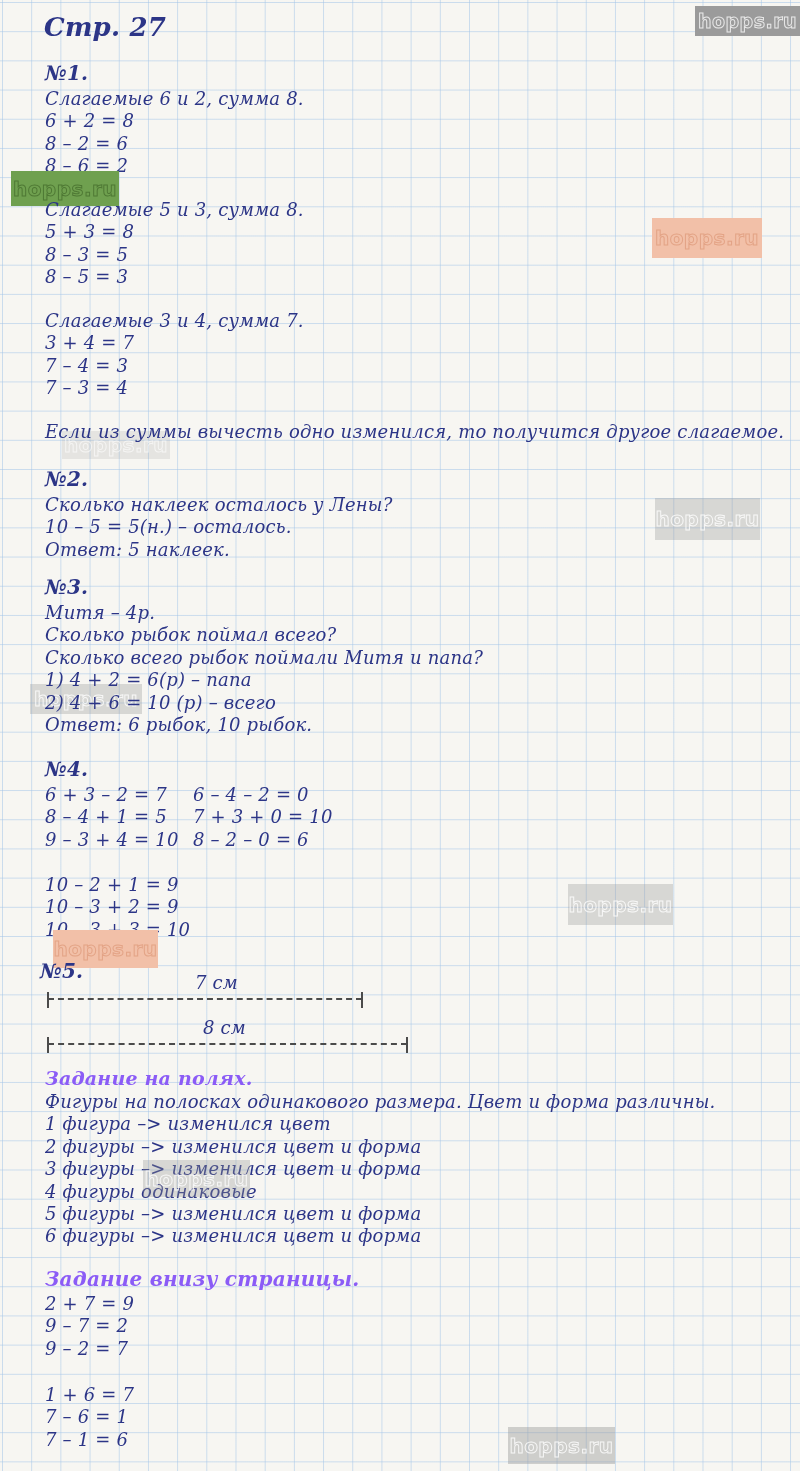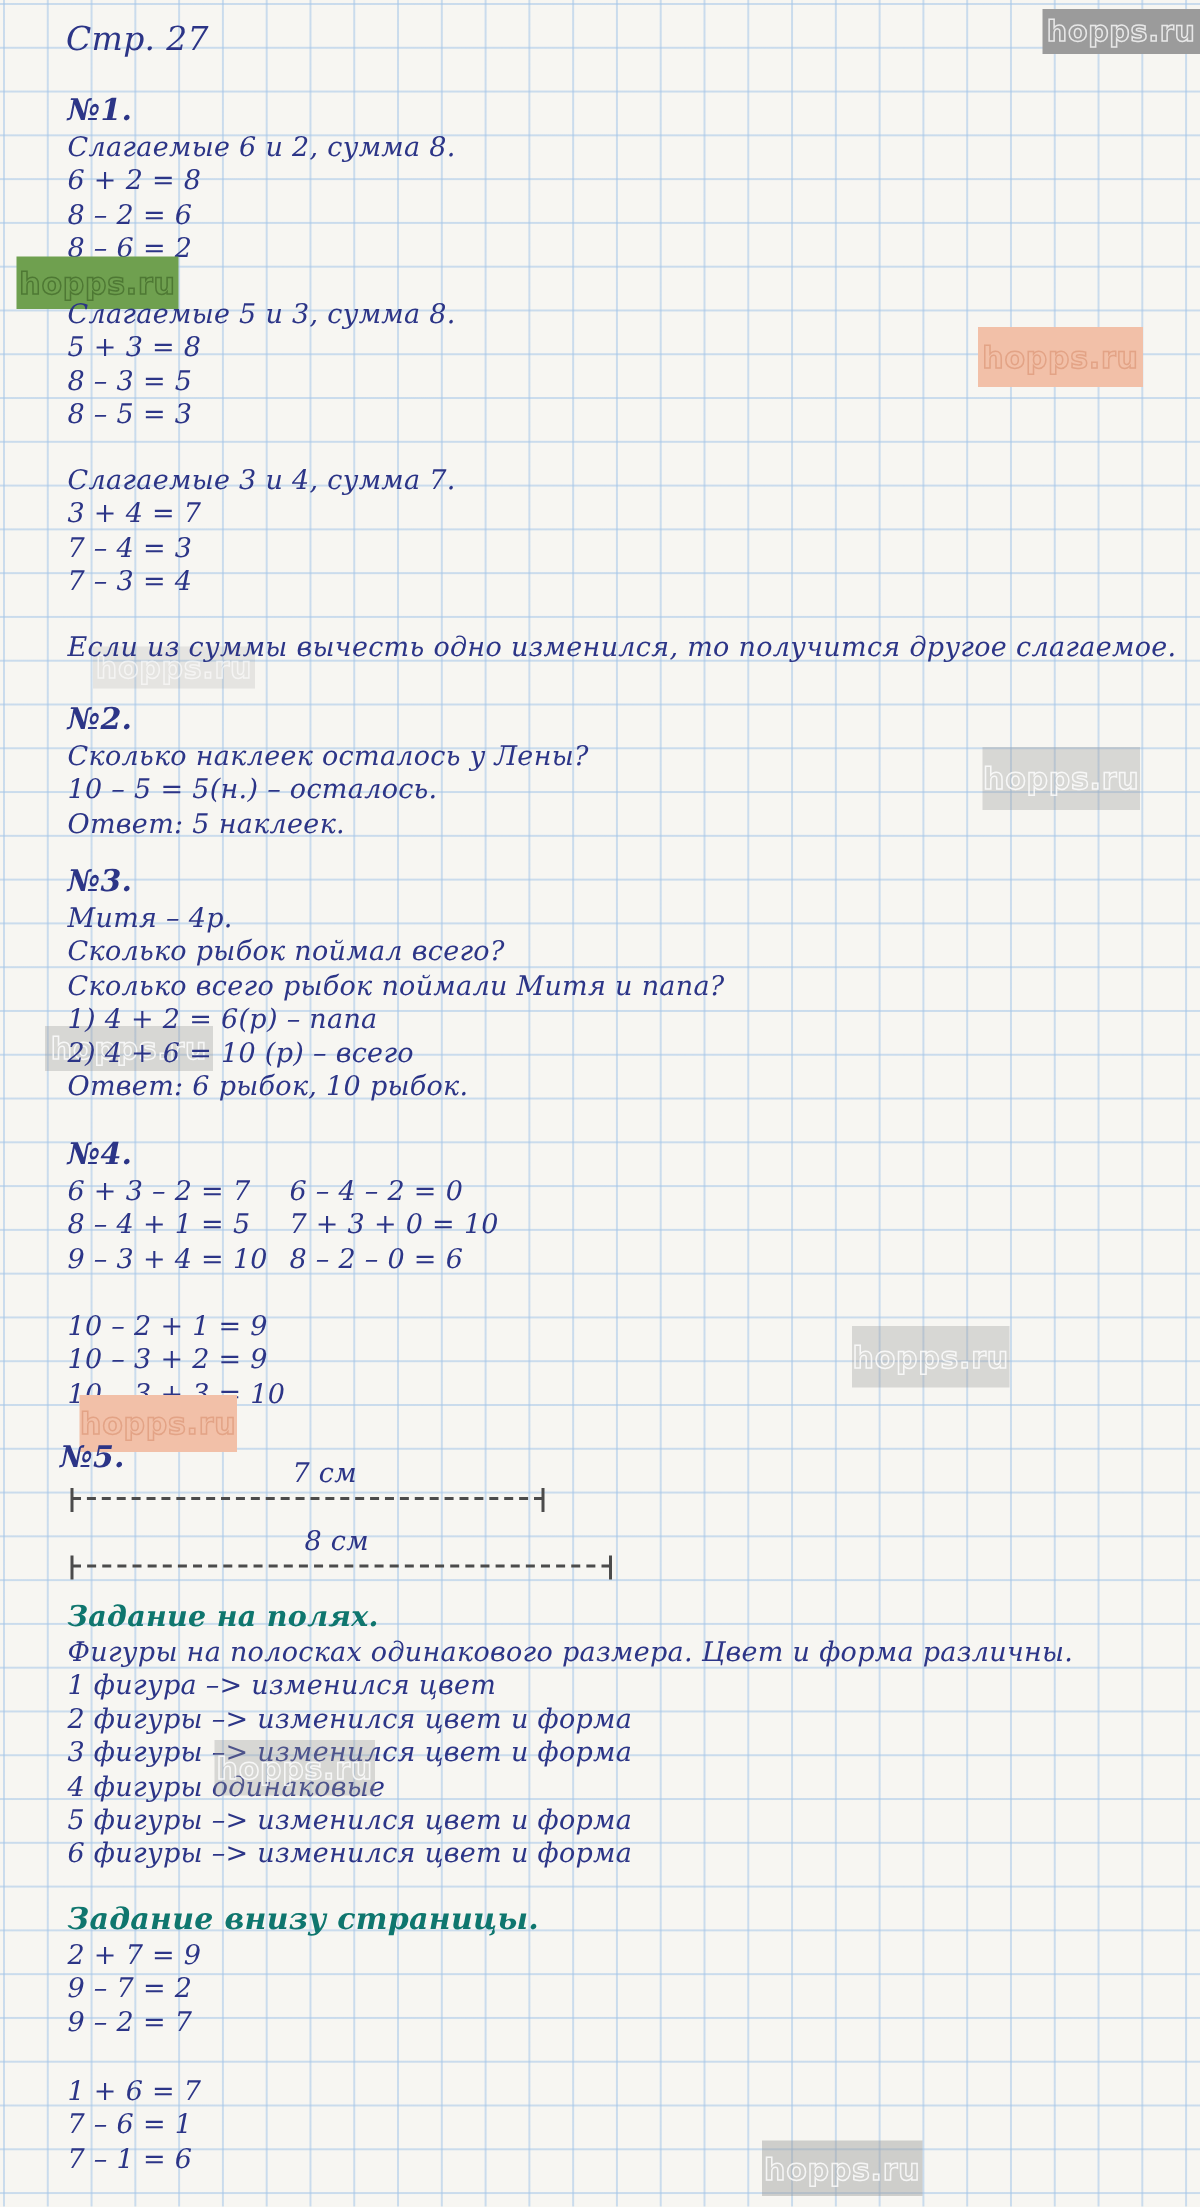--- a/index.html
+++ b/index.html
@@ -8,24 +8,24 @@
     background-color:#f7f6f2;
     background-image:
       linear-gradient(to right, rgba(165,198,232,0.55) 1px, transparent 1px),
       linear-gradient(to bottom, rgba(165,198,232,0.55) 1px, transparent 1px);
     background-size:29.2px 29.2px;
     background-position:2px 2px;
     font-family:"DejaVu Serif", serif;
   }
   .hw{font-style:italic;color:#2c3587;letter-spacing:0.2px;}
   .sec{position:absolute;left:45px;}
-  .title{font-size:22px;font-weight:normal;line-height:30px;}
+  .title{font-size:26px;font-weight:bold;line-height:30px;}
   .tlabel{font-size:20px;font-weight:bold;line-height:30px;}
   .line{font-size:18px;line-height:22.4px;white-space:nowrap;}
-  .head{font-size:19px;font-weight:bold;line-height:25px;color:#0f766e;}
+  .head{font-size:19px;font-weight:bold;line-height:25px;color:#8b5cf6;}
   .eqrow .c1{display:inline-block;width:142px;}
   .eqrow .c2{display:inline-block;}
   
   .wm{
     position:absolute;display:flex;align-items:center;justify-content:center;
     font-family:"DejaVu Sans", sans-serif;font-weight:bold;font-size:20px;
     letter-spacing:0.5px;
     color:transparent;-webkit-text-stroke:1px rgba(255,255,255,0.75);
   }
   .wm-solidgray{background:#9b9b9b;-webkit-text-stroke:1px rgba(240,240,240,0.9);}

